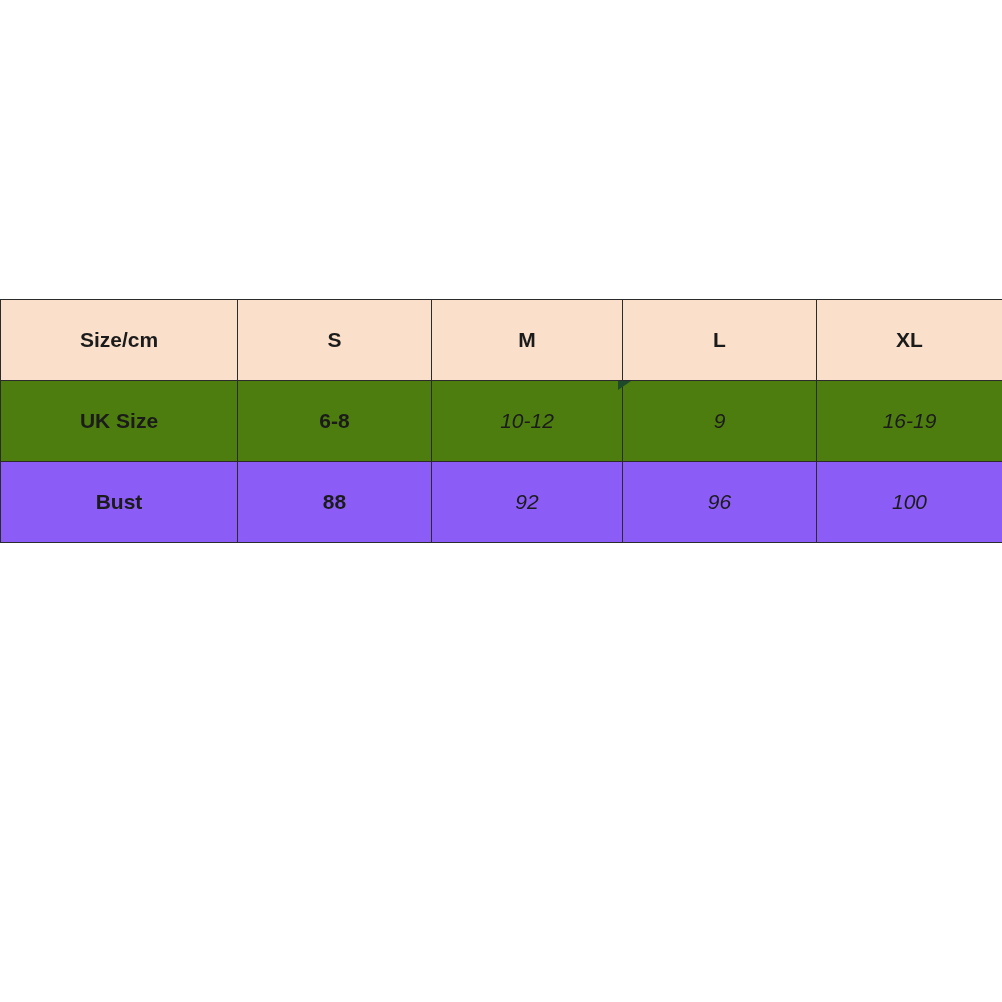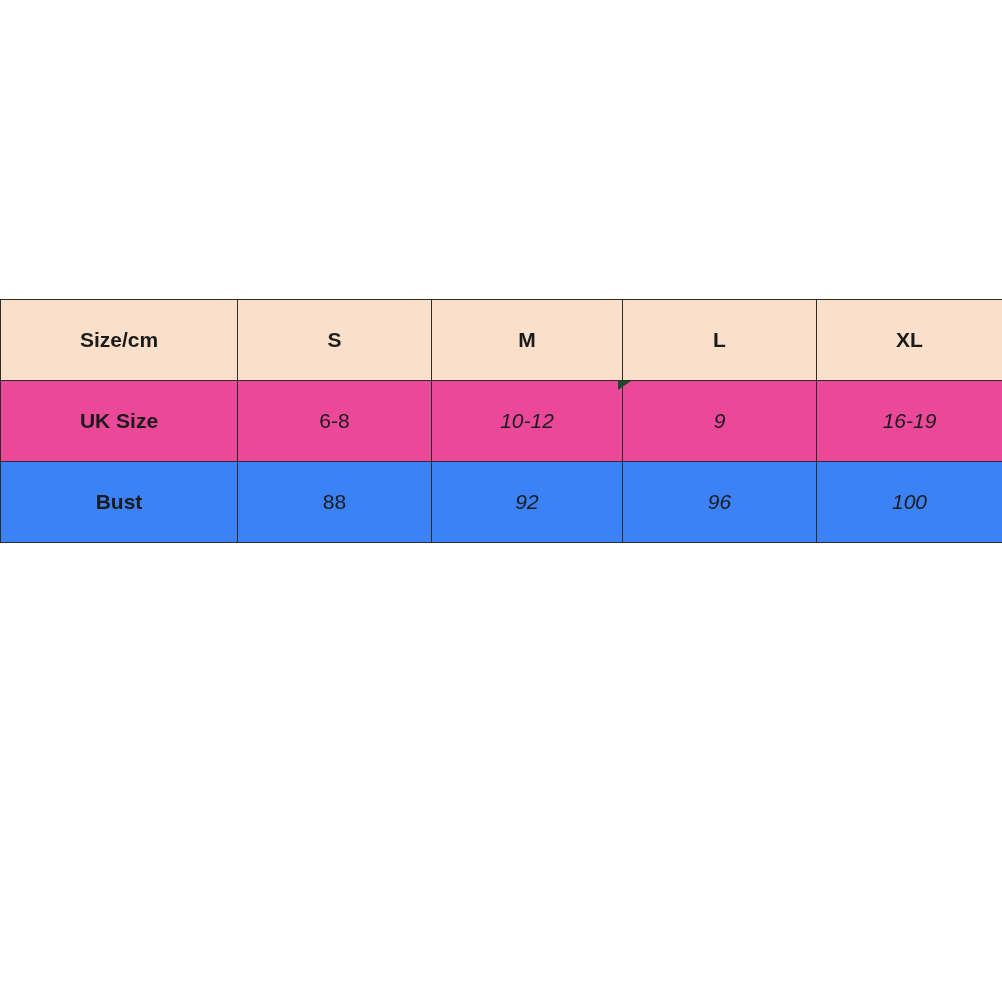--- a/index.html
+++ b/index.html
@@ -41,29 +41,29 @@
     padding: 0;
   }
   
   col.c0 { width: 237px; }
   col.c1 { width: 194px; }
   col.c2 { width: 191px; }
   col.c3 { width: 194px; }
   col.c4 { width: 186px; }
 
   tr.head td { background: #fae0cb; }
-  tr.uk td { background: #ec4899; }
-  tr.meas td { background: #3b82f6; }
+  tr.uk td { background: #4d7c0f; }
+  tr.meas td { background: #8b5cf6; }
 
   td.label {
     font-weight: bold;
     font-size: 22px;
   }
   td.bold {
-    font-weight: normal;
+    font-weight: bold;
     font-size: 23px;
   }
   td.headcell {
     font-weight: bold;
     font-size: 22px;
   }
   td.plain {
     font-weight: normal;
     font-size: 22px;
     font-style: italic;

